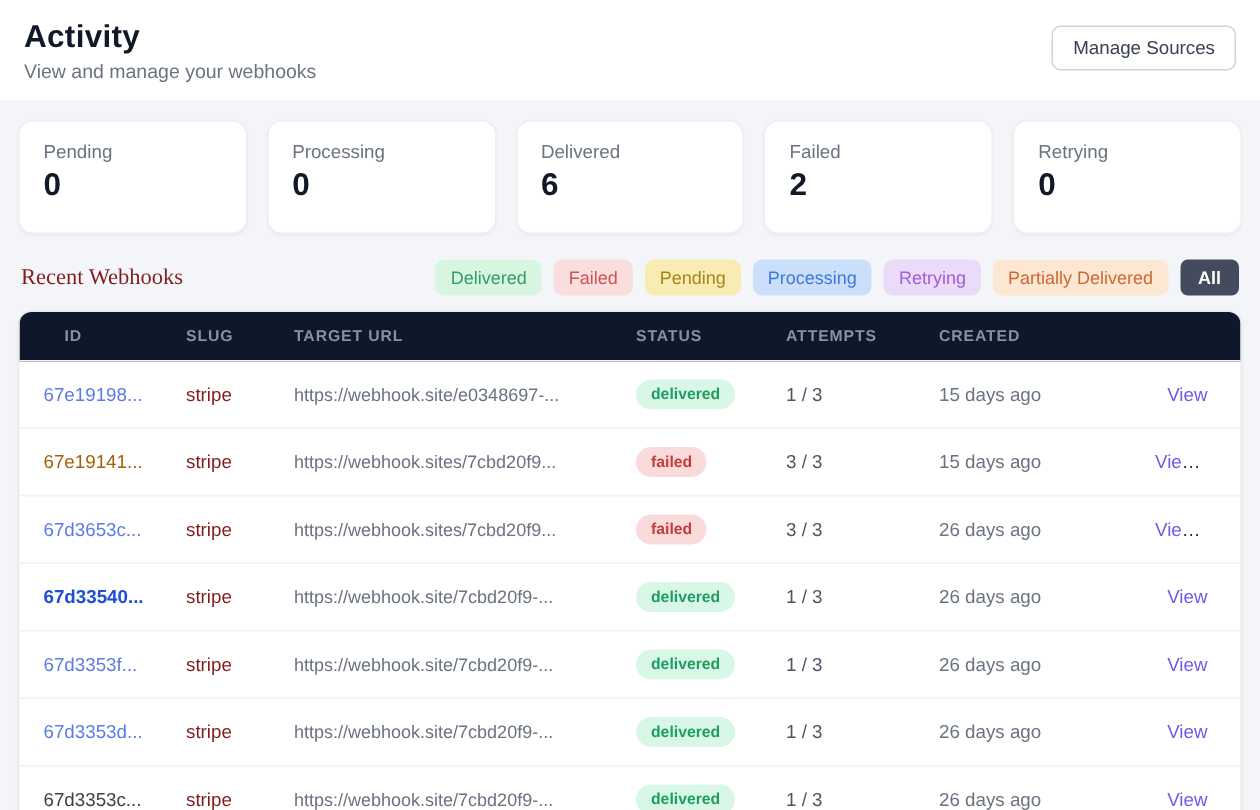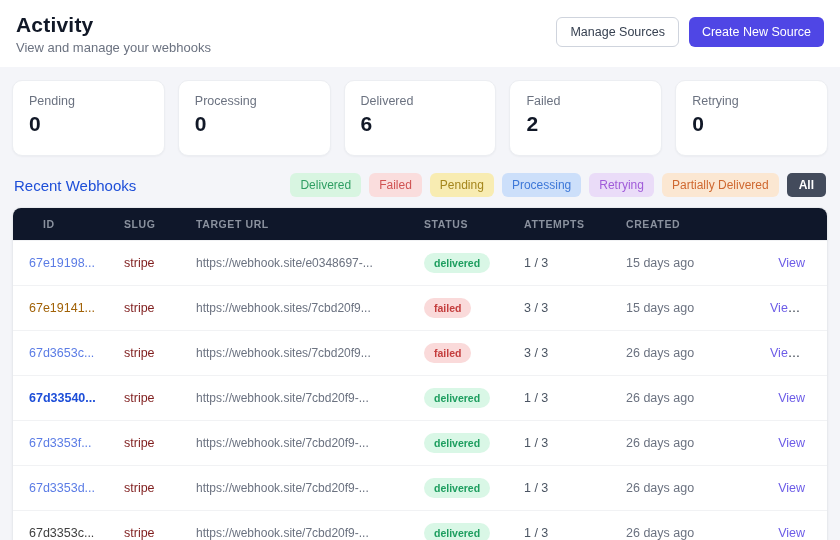--- a/index.html
+++ b/index.html
@@ -53,21 +53,21 @@
   .stat-label { font-size: 12.5px; color: #6b7280; }
   .stat-value { font-size: 21px; font-weight: 700; color: #111827; margin-top: 4px; }
 
   
   .recent-header {
     display: flex;
     justify-content: space-between;
     align-items: center;
     padding: 17px 14px 10px 14px;
   }
-  .recent-title { font-size: 15px; color: #1d4ed8; }
+  .recent-title { font-size: 15px; color: #7f1d1d; font-family: Liberation Serif, serif; }
   .filters { display: flex; gap: 8px; align-items: center; }
   .filter-pill {
     font-size: 12px;
     padding: 5px 10px;
     border-radius: 6px;
     cursor: pointer;
     white-space: nowrap;
   }
   .filter-all { font-weight: 700; padding: 5px 12px; border-radius: 5px; }
 
@@ -127,21 +127,20 @@
 
 <div class="page">
 
   <div class="header">
     <div class="header-text">
       <h1>Activity</h1>
       <p>View and manage your webhooks</p>
     </div>
     <div class="header-actions">
       <button class="btn btn-secondary">Manage Sources</button>
-      <button class="btn btn-primary" style="background: rgb(79, 70, 229);">Create New Source</button>
     </div>
   </div>
 
   <div class="stats-row">
     <div class="stat-card">
       <div class="stat-label">Pending</div>
       <div class="stat-value">0</div>
     </div>
     <div class="stat-card">
       <div class="stat-label">Processing</div>

